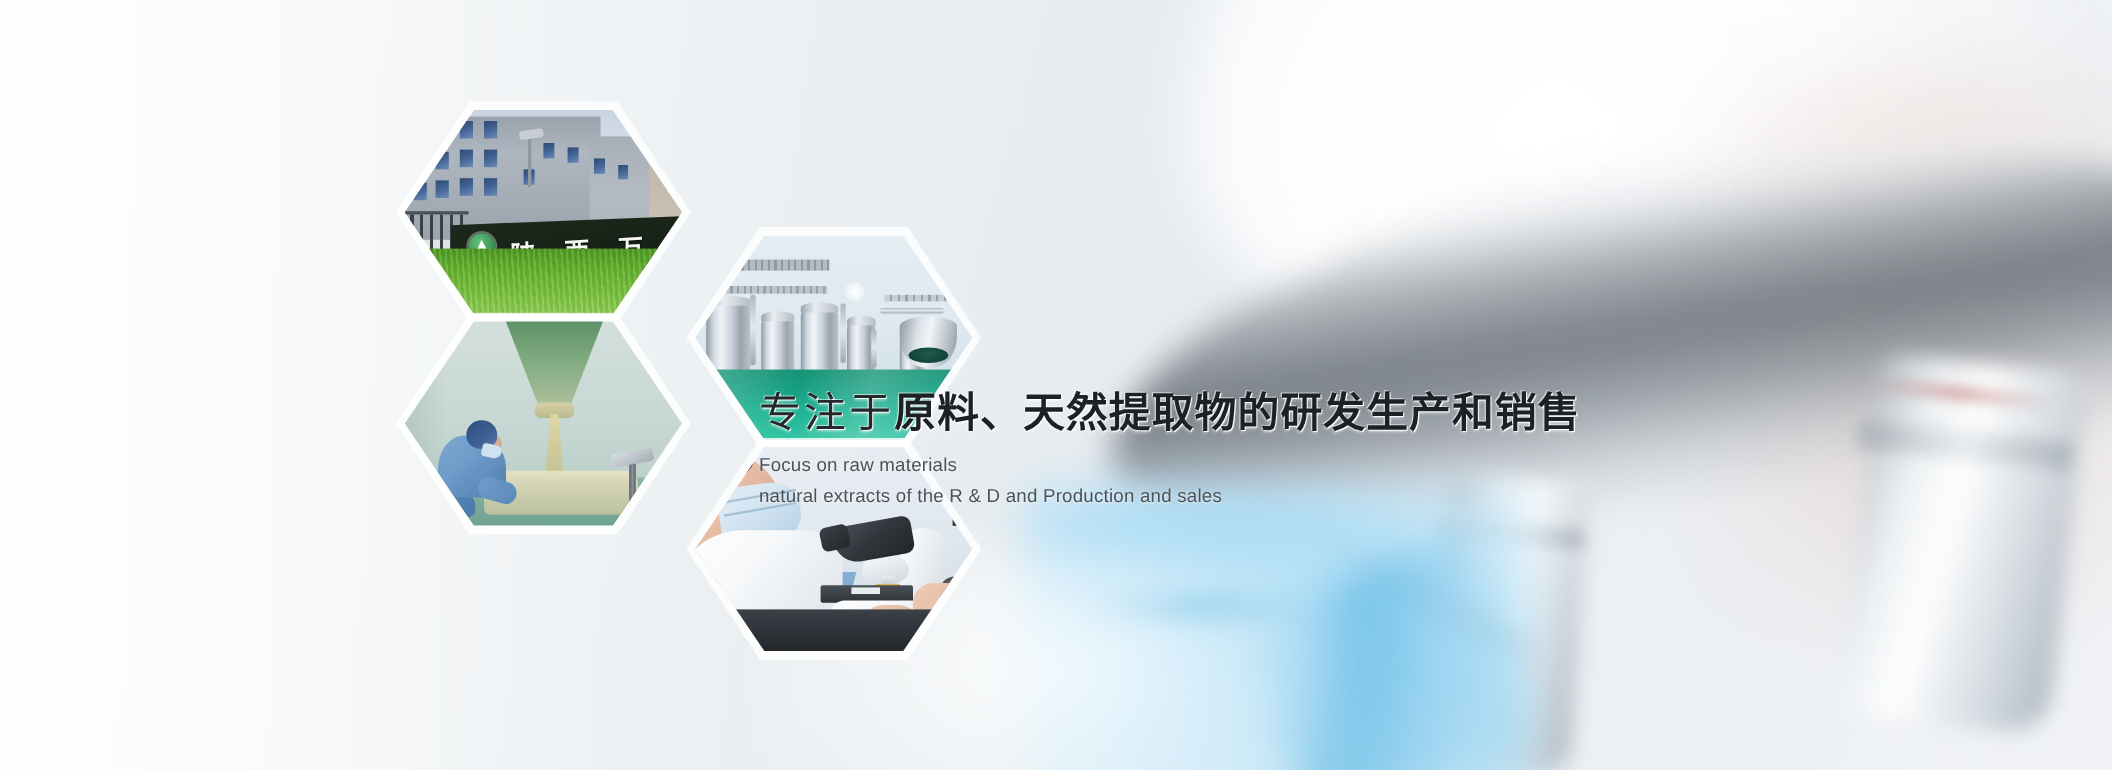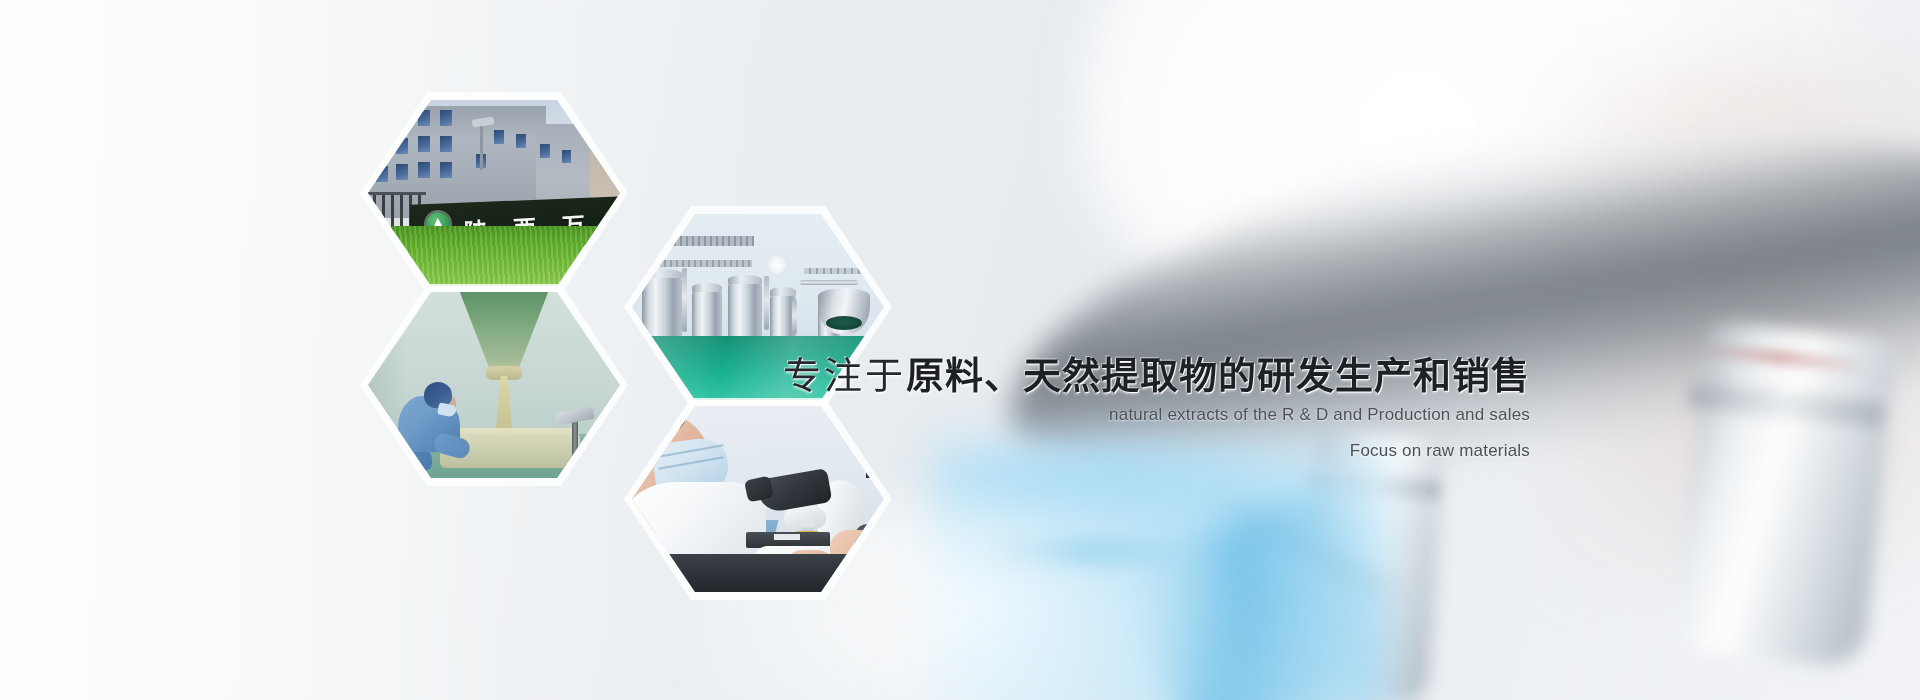--- a/index.html
+++ b/index.html
@@ -549,21 +549,20 @@
   .p4-light {
     position: absolute; right: 56px; bottom: 14px; width: 24px; height: 22px;
     border-radius: 50%;
     background: radial-gradient(circle at 40% 36%, #ffffff, #dde3e8);
   }
 
   
   .copy {
     position: absolute;
     left: 690px; top: 352px; width: 840px;
-    text-align: right;
   }
   .headline {
     margin: 0;
     font-size: 38px;
     line-height: 48px;
     font-weight: 700;
     letter-spacing: 1px;
     color: #1d2024;
     text-shadow:
        1px 1px 0 rgba(255,255,255,0.92),
@@ -724,17 +723,17 @@
         <div class="p4-knob"></div>
         <div class="p4-hand"></div>
         <div class="p4-hand2"></div>
         <div class="p4-deskdark"></div>
       </div>
     </div>
   </div>
 
   <div class="copy">
     <h1 class="headline"><span class="lead">专注于</span><span class="emph">原料、天然提取物的研发生产和销售</span></h1>
+    <p class="subline">Focus on raw materials</p>
     <p class="subline second">natural extracts of the R &amp; D and Production and sales</p>
-    <p class="subline">Focus on raw materials</p>
   </div>
 
 </div>
 
 </body></html>

